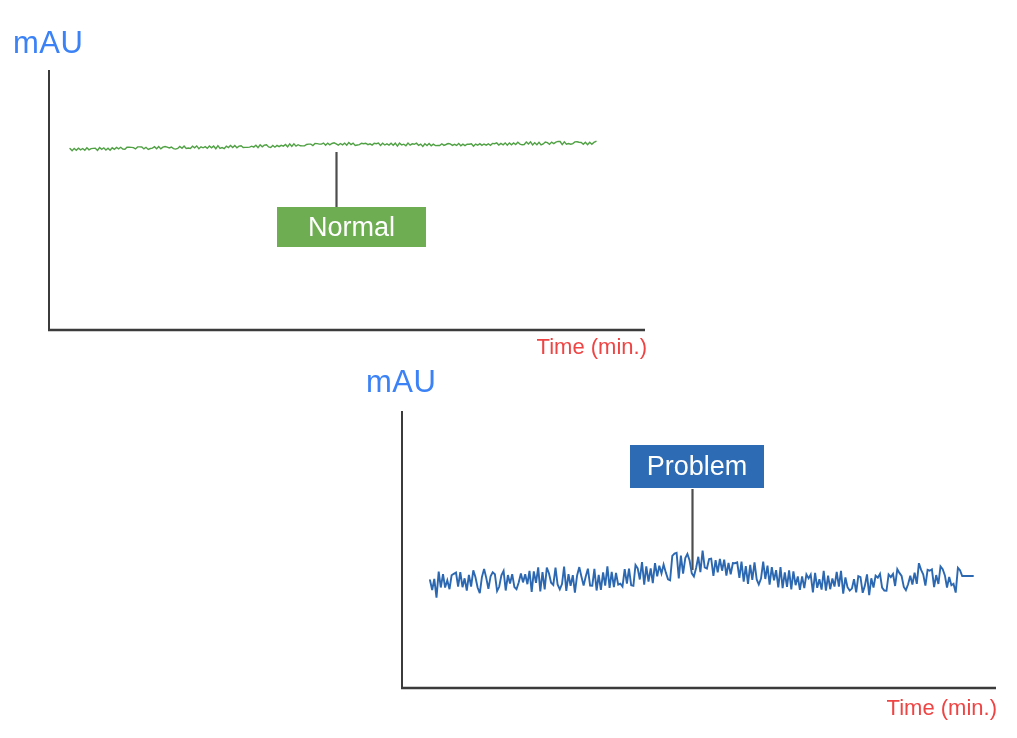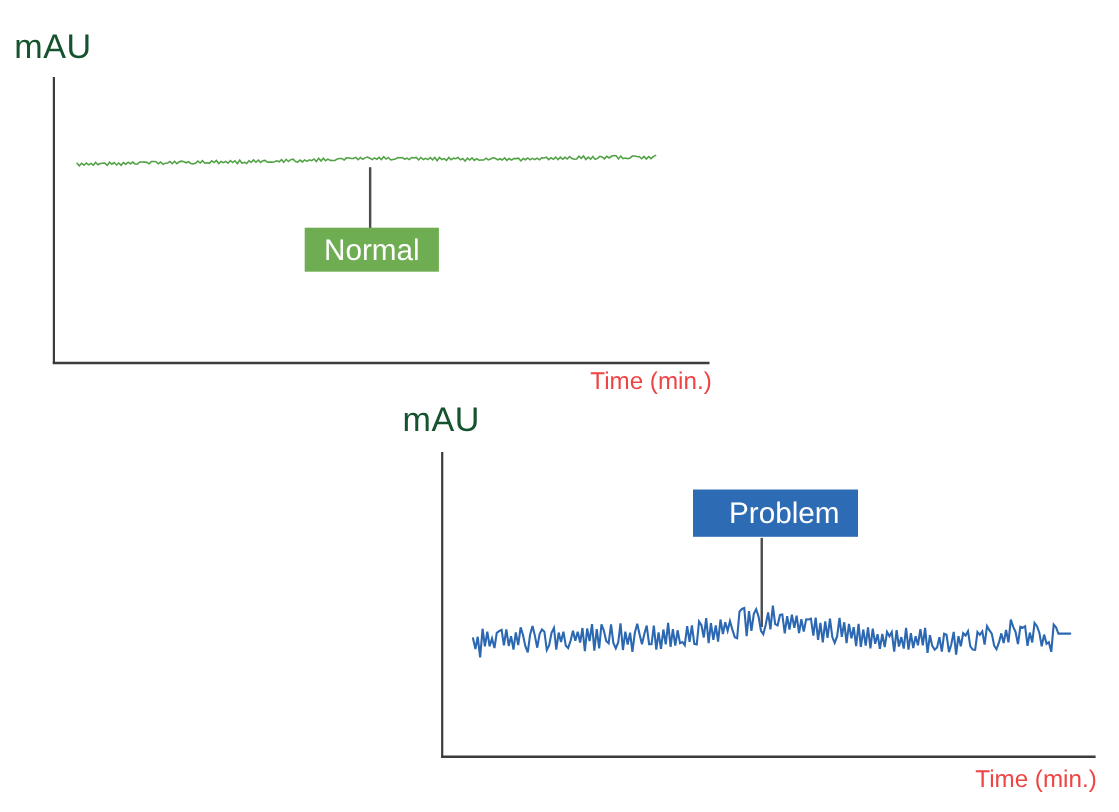--- a/index.html
+++ b/index.html
@@ -7,43 +7,43 @@
     position:relative;
     width:1017px;height:738px;
     background:#ffffff;
     font-family:"Liberation Sans", sans-serif;
     overflow:hidden;
   }
   .plot-svg{position:absolute;left:0;top:0;}
   .ylabel{
     position:absolute;
     font-size:31px;
-    color:#14532d;
+    color:#3b82f6;
     letter-spacing:0.5px;
     line-height:1;
     white-space:nowrap;
   }
   .xlabel{
     position:absolute;
     font-size:22px;
     color:#ef4444;
     line-height:1;
     white-space:nowrap;
   }
   .anno{
     position:absolute;
     display:flex;
     align-items:center;
     justify-content:center;
     color:#ffffff;
     font-size:27px;
     line-height:1;
   }
-  .anno-normal{left:277px;top:207px;width:122px;height:40px;}
-  .anno-problem{left:630px;top:445px;width:134px;height:43px;padding-left:16px;}
+  .anno-normal{left:277px;top:207px;width:149px;height:40px;}
+  .anno-problem{left:630px;top:445px;width:134px;height:43px;}
   .ylabel-top{left:13px;top:27px;}
   .ylabel-bottom{left:366px;top:366px;}
   .xlabel-top{right:370px;top:336px;}
   .xlabel-bottom{right:20px;top:697px;}
 </style>
 </head>
 <body>
 
 <div class="page">
 

